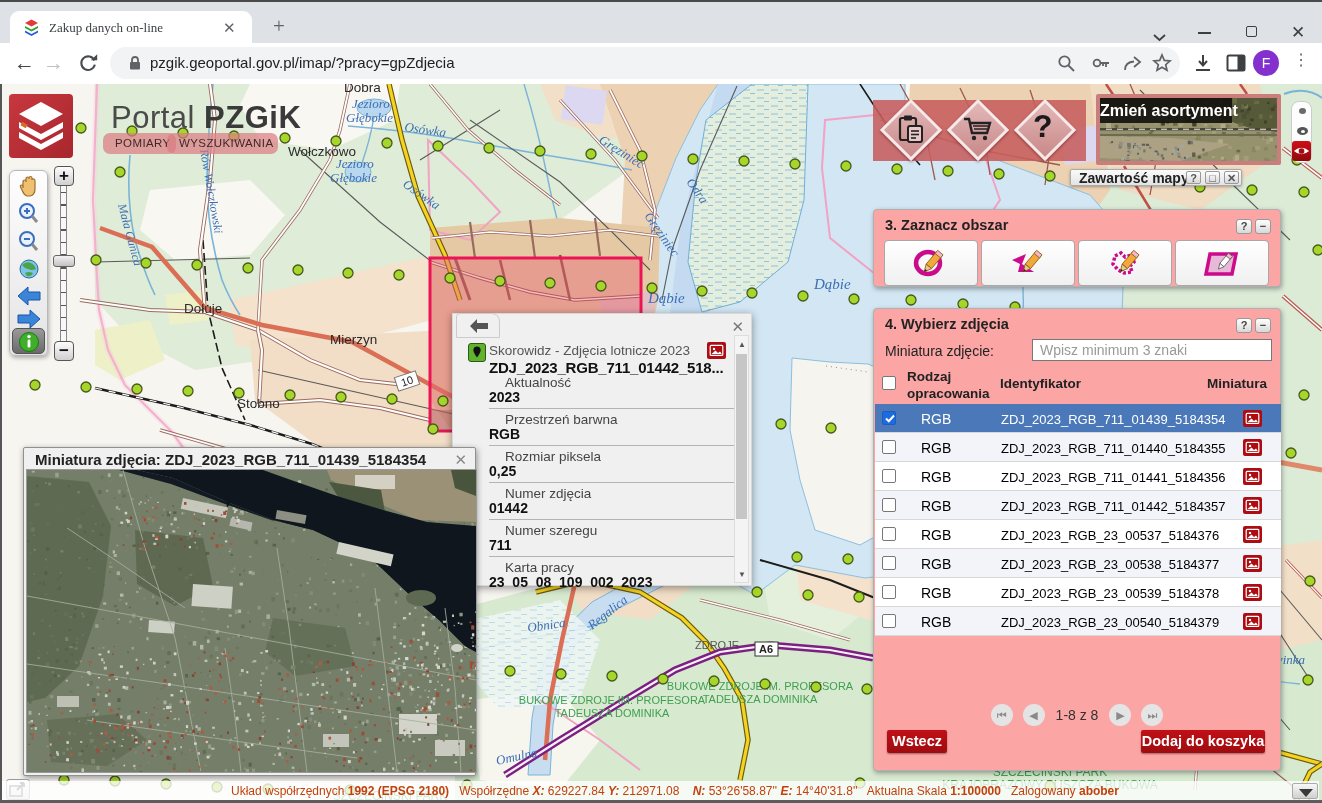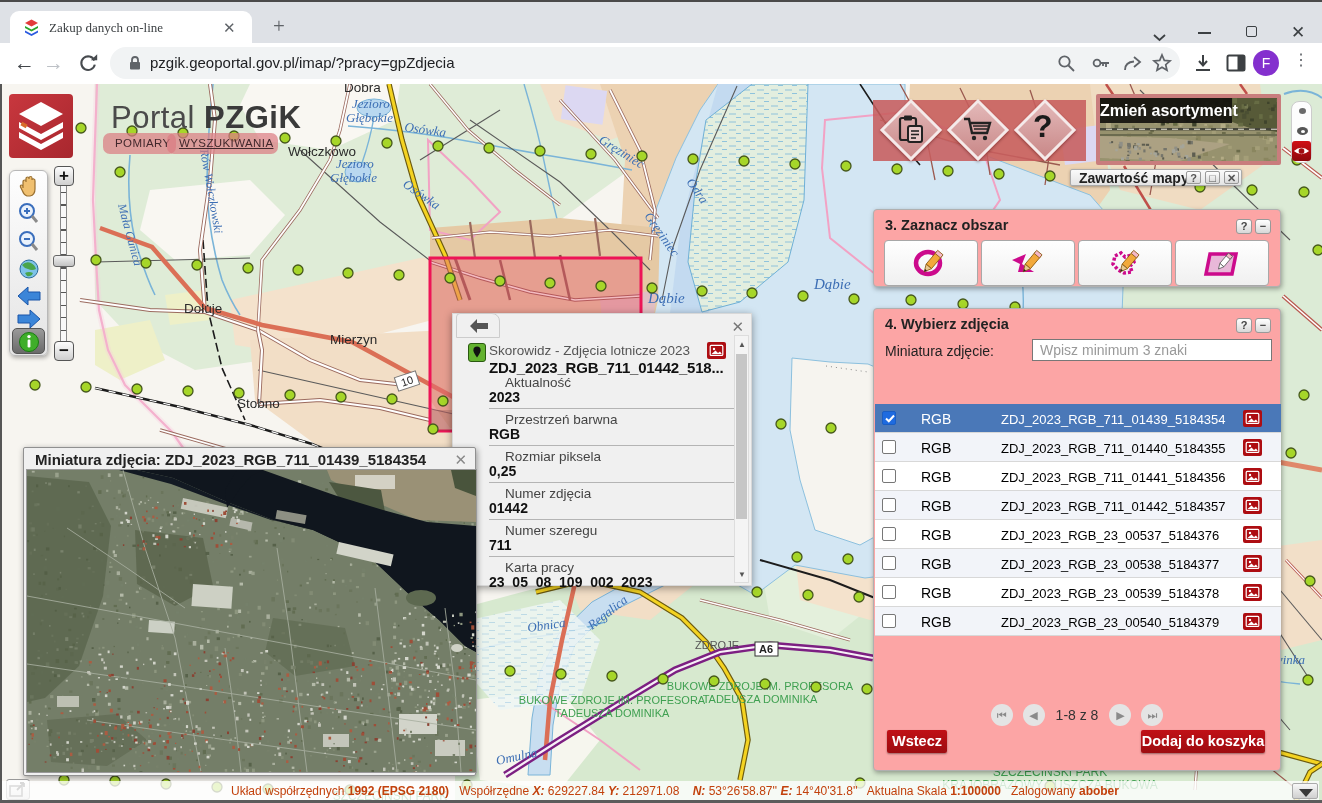--- a/index.html
+++ b/index.html
@@ -488,21 +488,21 @@
 <div class="abs" id="logo">
     <svg width="52" height="50" viewBox="0 0 52 50">
       <polygon points="26,1 48,13 26,25 4,13" fill="#fff"></polygon>
       <polygon points="4,21 26,33 48,21 48,27 26,39 4,27" fill="#fff"></polygon>
       <polygon points="4,35 26,47 48,35 48,41 26,53 4,41" fill="#fff" transform="translate(0,-4)"></polygon>
       <rect x="6" y="22" width="6" height="4" fill="#d86a2a" transform="rotate(28 9 24)"></rect>
     </svg>
   </div>
 <div class="abs" id="ptitle">Portal <b>PZGiK</b></div>
 <div class="abs ptab" style="left:103px;">POMIARY</div>
-<div class="abs ptab" style="left:167px;text-decoration:underline;">WYSZUKIWANIA</div>
+<div class="abs ptab" style="left:167px;">WYSZUKIWANIA</div>
 <div class="abs" id="ltb">
   <span class="ic" style="top:4px;"><svg width="26" height="26" viewBox="0 0 26 26">
         <path d="M7,13 L7,7 Q7,5 9,5 Q10,5 10,7 L10,4 Q10,2 12,2 Q13,2 13,4 L13,3 Q13,1.5 15,1.5 Q16,1.5 16,3.5 L16,5 Q16,3.5 18,4 Q19,4.2 19,6 L19,14 Q19,20 14,21 L11,21 Q8,20 6.5,16 L4.5,12 Q4,10 5.5,10 Q6.5,10 7,11.5Z" fill="#f0c070" stroke="#9a7030" stroke-width="1.2"></path>
       </svg></span>
   <span class="ic" style="top:30px;"><svg width="26" height="26" viewBox="0 0 26 26">
         <circle cx="11" cy="10" r="7" fill="#eaf2fc" stroke="#3a6ebc" stroke-width="2"></circle>
         <line x1="8" y1="10" x2="14" y2="10" stroke="#3a6ebc" stroke-width="2"></line>
         <line x1="11" y1="7" x2="11" y2="13" stroke="#3a6ebc" stroke-width="2"></line>
         <line x1="16" y1="15" x2="21" y2="21" stroke="#8a8a8a" stroke-width="3"></line>
       </svg></span>
@@ -884,20 +884,26 @@
           <polygon points="11,18 18,18 14.5,25" fill="#fff" transform="rotate(40 14 14)" stroke="#555"></polygon>
         </g>
       </svg>
     </div>
 </div>
 <div class="abs panel" id="p4">
   <span class="ptitle2">4. Wybierz zdjęcia</span>
   <span class="hbtns"><span class="hbtn">?</span><span class="hbtn">−</span></span>
   <span class="wyszlab">Miniatura zdjęcie:</span>
   <input value="Wpisz minimum 3 znaki" readonly="" style="">
+  <div id="thead">
+    <span class="cb"></span>
+    <span class="h1">Rodzaj<br>opracowania</span>
+    <span class="h2">Identyfikator</span>
+    <span class="h3">Miniatura</span>
+  </div>
   <div id="tbody">
 <div class="trow sel">
         <span class="cb checked">
           <svg width="10" height="9" viewBox="0 0 10 9">
             <path d="M1,4.5 L3.8,7.2 L9,1.5" stroke="#fff" stroke-width="2" fill="none"></path>
           </svg>
         </span>
         <span class="rgb">RGB</span>
         <span class="ident">ZDJ_2023_RGB_711_01439_5184354</span>
         <span class="mini"><svg width="19" height="17" viewBox="0 0 19 17">

